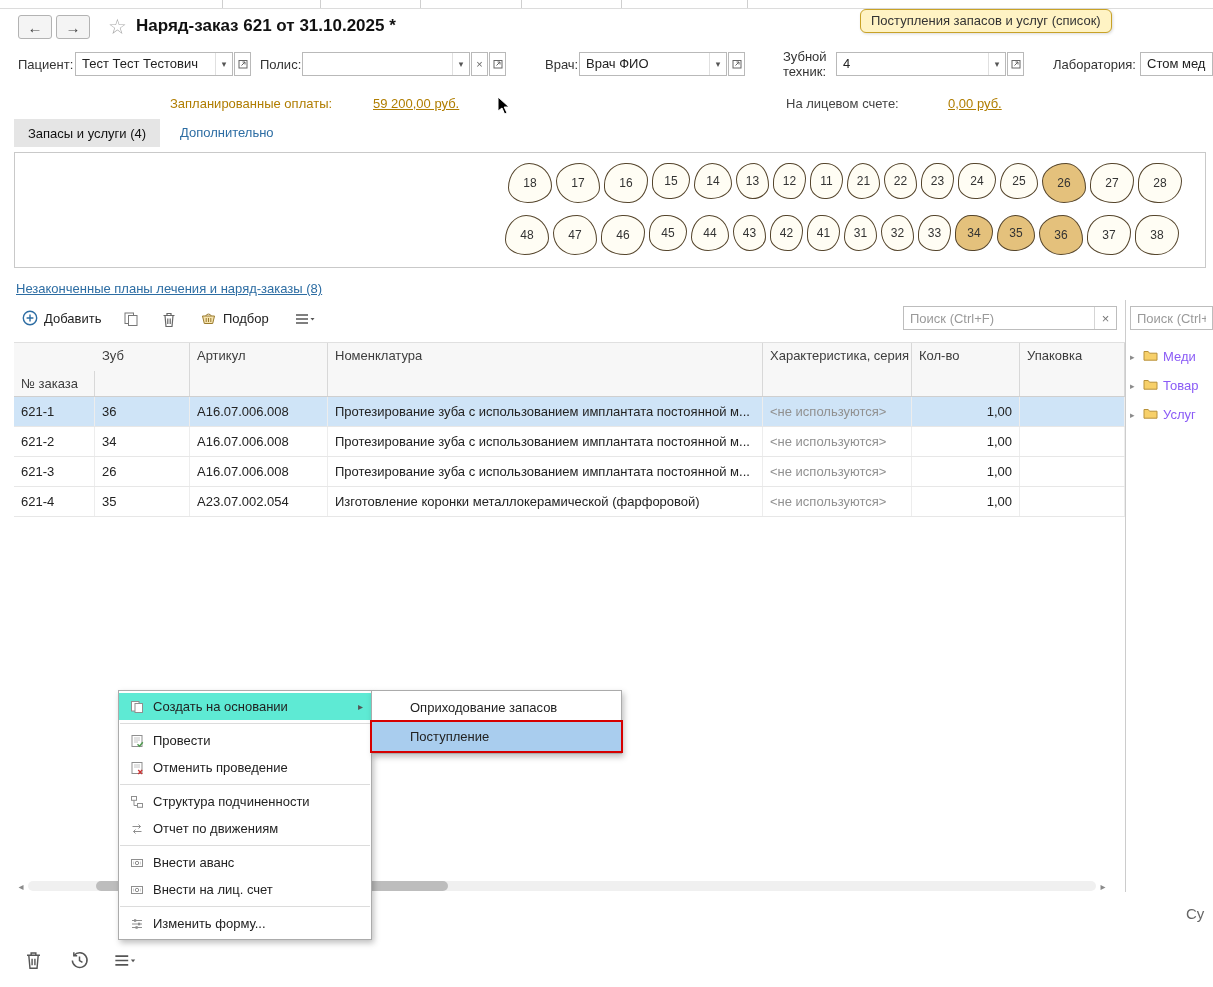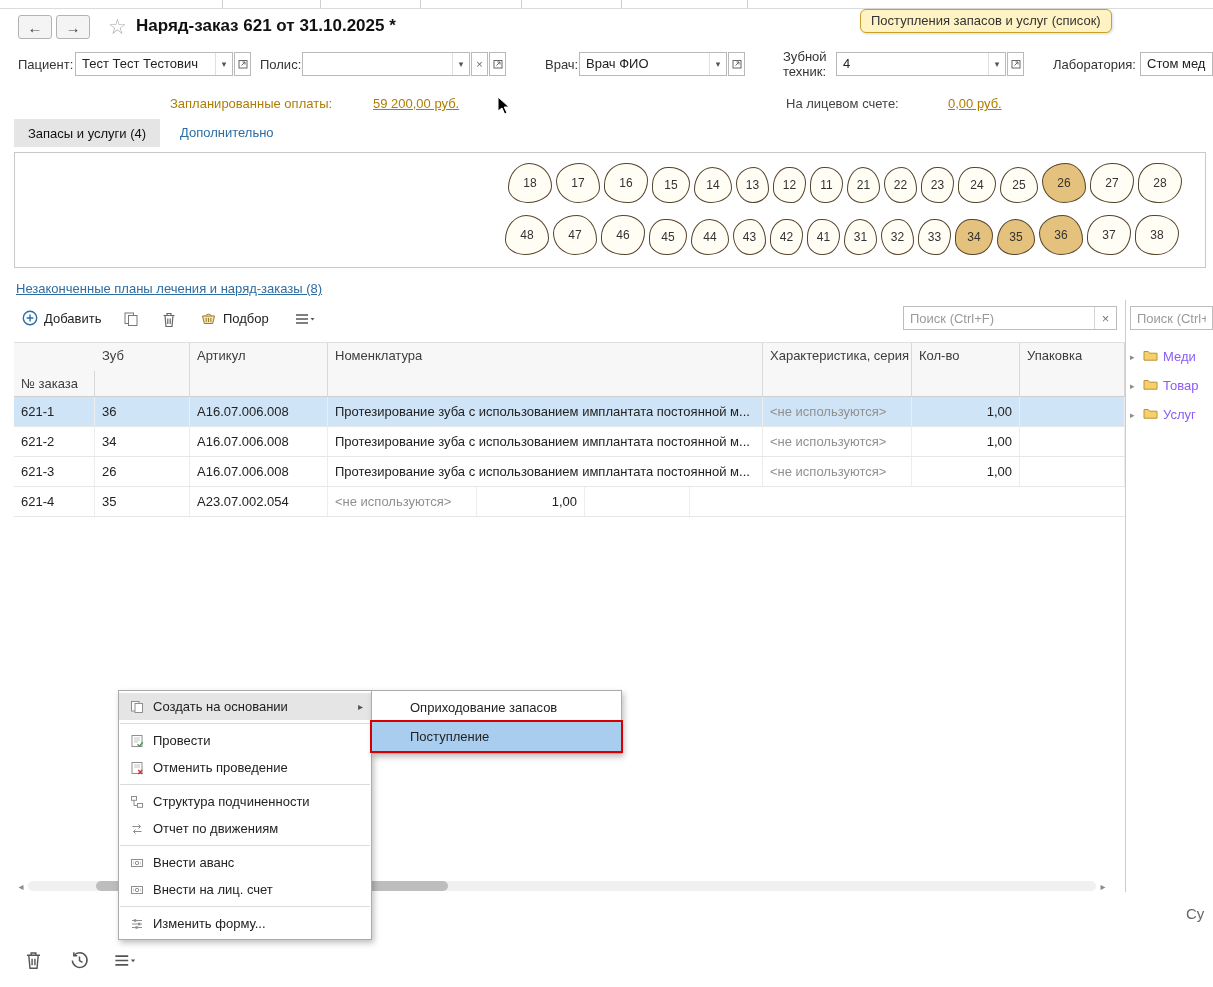--- a/index.html
+++ b/index.html
@@ -30,21 +30,21 @@
   .paylabel{position:absolute;top:96px;white-space:nowrap}
   .paylink{position:absolute;top:96px;white-space:nowrap;text-decoration:underline;cursor:pointer}
   .graylabel{color:#444}
 
   
   .page-tab-active{position:absolute;left:14px;top:119px;height:28px;padding:0 14px;background:#e5e5e5;display:flex;align-items:center;color:#111;cursor:pointer}
   .page-tab-link{position:absolute;left:180px;top:125px;color:#2d6da3;cursor:pointer}
 
   
   .teeth-panel{position:absolute;left:14px;top:152px;width:1192px;height:116px;border:1px solid #c9c9c9;background:#fff}
-  .teeth-row{position:absolute;display:flex;align-items:flex-end}
+  .teeth-row{position:absolute;display:flex;align-items:flex-start}
   .tooth{display:flex;align-items:center;justify-content:center;border:1.5px solid #55452c;background:#fffdf4;font-size:12px;color:#333;margin:0 2px;flex:none;cursor:pointer}
   .tooth.hl{background:#e4c17c}
   .t0{border-radius:48% 52% 55% 45%/62% 58% 42% 38%}
   .t1{border-radius:55% 45% 50% 50%/45% 62% 38% 55%}
   .t2{border-radius:50% 50% 44% 56%/56% 44% 60% 40%}
   .t3{border-radius:44% 56% 52% 48%/52% 48% 58% 42%}
 
   .unfinished{position:absolute;left:16px;top:281px;color:#2d6da3;text-decoration:underline;cursor:pointer}
 
   
@@ -69,21 +69,21 @@
   
   .v-divider{position:absolute;left:1125px;top:300px;bottom:95px;width:1px;background:#cccccc}
   .tree{position:absolute;left:1130px;top:342px;width:83px}
   .tree-item{display:flex;align-items:center;gap:5px;height:29px;cursor:pointer;white-space:nowrap;overflow:hidden}
   .tree-arrow{color:#8a8a8a;font-size:9px;width:8px}
   .tree-label{color:#8b5cf6}
 
   
   .menu{position:absolute;left:118px;top:690px;width:254px;background:#fff;border:1px solid #ababab;box-shadow:2px 3px 6px rgba(0,0,0,.25);padding:2px 0;z-index:5}
   .menu-item{display:flex;align-items:center;height:27px;padding:0 8px 0 10px;gap:9px;cursor:pointer;color:#222;white-space:nowrap}
-  .menu-item.active{background:#e5e5e5}
+  .menu-item.active{background:#5eead4}
   .mi-icon{width:15px;display:flex;align-items:center;justify-content:center}
   .mi-label{flex:1}
   .mi-arrow{color:#555;font-size:10px}
   .menu-sep{height:1px;background:#dcdcdc;margin:3px 1px}
 
   .submenu{position:absolute;left:371px;top:690px;width:251px;background:#fff;border:1px solid #ababab;box-shadow:2px 3px 6px rgba(0,0,0,.25);padding:2px 0;z-index:6}
   .sub-item{display:flex;align-items:center;height:29px;padding:0 10px 0 38px;cursor:pointer;color:#222;white-space:nowrap}
   .sub-item.active{background:#a9cdee}
   .sub-item.marked{box-shadow:0 0 0 2px #d60000;position:relative;z-index:2}
 
@@ -302,20 +302,21 @@
           <div class="td" style="width: 138px;">А16.07.006.008</div>
           <div class="td" style="width: 435px;">Протезирование зуба с использованием имплантата постоянной м...</div>
           <div class="td muted" style="width: 149px;">&lt;не используются&gt;</div>
           <div class="td num" style="width: 108px;">1,00</div>
           <div class="td" style="width: 105px;"></div>
         </div>
         <div class="tr">
           <div class="td" style="width: 81px;">621-4</div>
           <div class="td" style="width: 95px;">35</div>
           <div class="td" style="width: 138px;">А23.07.002.054</div>
+          <div class="td" style="width: 435px;">Изготовление коронки металлокерамической (фарфоровой)</div>
           <div class="td muted" style="width: 149px;">&lt;не используются&gt;</div>
           <div class="td num" style="width: 108px;">1,00</div>
           <div class="td" style="width: 105px;"></div>
         </div>
       </div>
   </div>
 
   <div class="v-divider"></div>
   <div class="search" style="left:1130px;width:83px">
     <input placeholder="Поиск (Ctrl+F)" style="">

